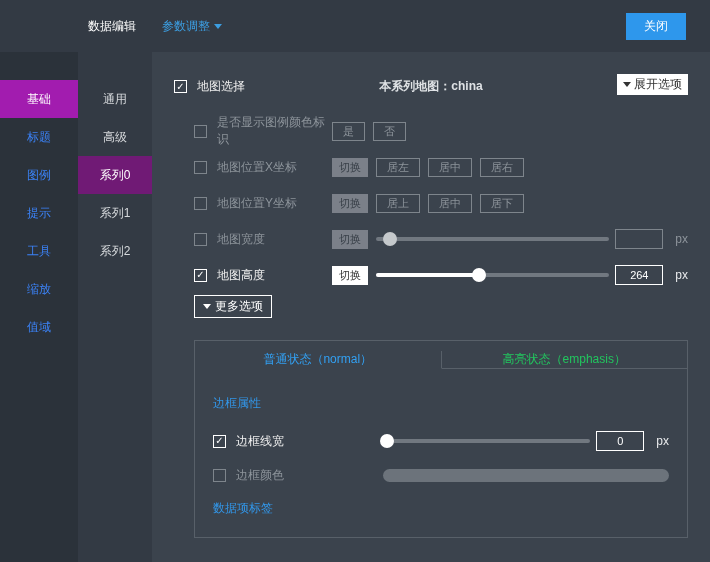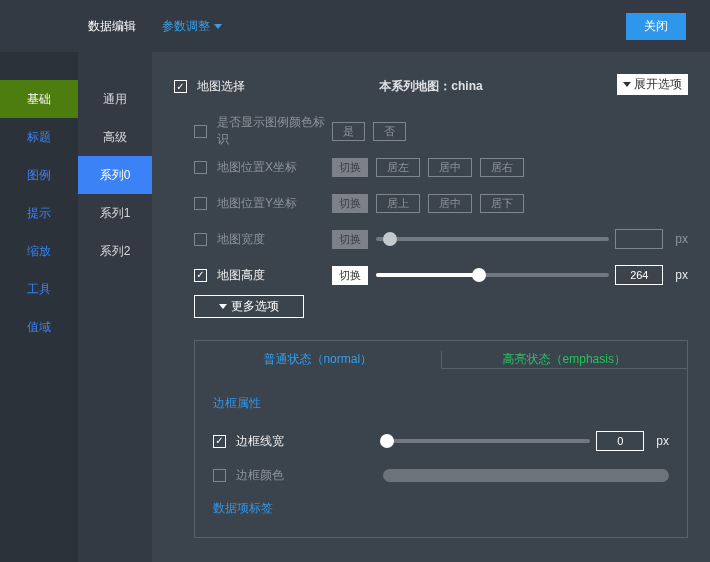--- a/index.html
+++ b/index.html
@@ -10,24 +10,24 @@
   .head-tabs{display:flex;gap:26px;align-items:center;}
   .head-tab{color:#f2f2f2;cursor:pointer;}
   .head-tab.active{color:#fff;}
   .head-tab.param{color:#3c9de0;display:flex;align-items:center;gap:4px;}
   .head-tab.param .tri{width:0;height:0;border-left:4px solid transparent;border-right:4px solid transparent;border-top:5px solid #3c9de0;}
   .close-btn{background:#2e97ec;color:#fff;border:none;padding:5px 18px;cursor:pointer;}
   
   .body{display:flex;height:510px;}
   .sidebar1{width:78px;background:#2b323a;display:flex;flex-direction:column;padding-top:28px;}
   .sidebar1 .item{height:38px;display:flex;align-items:center;justify-content:center;color:#3b82f6;cursor:pointer;}
-  .sidebar1 .item.active{background:#4d7c0f;color:#fff;}
+  .sidebar1 .item.active{background:#a21caf;color:#fff;}
   .sidebar2{width:74px;background:#333a44;display:flex;flex-direction:column;padding-top:28px;}
   .sidebar2 .item{height:38px;display:flex;align-items:center;justify-content:center;color:#d6d9dc;cursor:pointer;}
-  .sidebar2 .item.active{background:#3b82f6;color:#fff;}
+  .sidebar2 .item.active{background:#701a75;color:#fff;}
   
   .main{flex:1;background:#3b434d;padding:22px 22px 0 22px;overflow-y:auto;position:relative;}
   .main::-webkit-scrollbar{width:8px;}
   .main::-webkit-scrollbar-thumb{background:#5a6068;border-radius:4px;}
   .cb{width:13px;height:13px;border:1px solid #fff;display:inline-flex;align-items:center;justify-content:center;margin-right:10px;cursor:pointer;flex-shrink:0;}
   .cb.on::after{content:"✓";color:#fff;font-size:10px;line-height:1;}
   .cb.off{border-color:#7e858c;}
   .lbl{color:#f0f0f0;}
   .lbl.dim{color:#8d949b;}
   .section-head{display:flex;align-items:flex-end;justify-content:space-between;margin-bottom:18px;}
@@ -44,21 +44,21 @@
   .slider-wrap{display:flex;align-items:center;gap:6px;flex:1;}
   .slider{position:relative;flex:1;height:4px;background:#717880;border-radius:2px;}
   .slider .fill{position:absolute;left:0;top:0;height:100%;background:#fff;border-radius:2px;}
   .slider .knob{position:absolute;top:50%;transform:translate(-50%,-50%);width:14px;height:14px;background:#fff;border-radius:50%;cursor:pointer;}
   .slider.dim{background:#717880;}
   .slider.dim .knob{background:#c5c9cc;}
   .numbox{width:48px;height:20px;border:1px solid #fff;background:transparent;color:#fff;text-align:center;font-size:11px;}
   .numbox.dim{border-color:#7e858c;color:#8d949b;}
   .unit{color:#e8eaec;margin-left:6px;}
   .unit.dim{color:#8d949b;}
-  .more-btn{border:1px solid #fff;background:transparent;color:#fff;font-size:11px;padding:2px 24px;cursor:pointer;display:inline-flex;align-items:center;gap:4px;margin-top:2px;}
+  .more-btn{border:1px solid #fff;background:transparent;color:#fff;font-size:11px;padding:2px 8px;cursor:pointer;display:inline-flex;align-items:center;gap:4px;margin-top:2px;}
   .more-btn .tri{width:0;height:0;border-left:4px solid transparent;border-right:4px solid transparent;border-top:5px solid #fff;}
   
   .state-panel{border:1px solid #586069;margin-top:22px;padding:0;}
   .state-tabs{display:flex;height:38px;align-items:center;}
   .state-tab{flex:1;display:flex;align-items:center;justify-content:center;cursor:pointer;color:#22c55e;border-bottom:1px solid #586069;}
   .state-tab.active{color:#32a0f2;border-bottom:1px solid #3b434d;}
   .state-tab:first-child{border-right:1px solid #586069;}
   .state-body{padding:16px 18px 8px 18px;}
   .sub-title{color:#3296e8;margin-bottom:12px;}
   .prop-row{display:flex;align-items:center;min-height:34px;}
@@ -81,22 +81,22 @@
     <button class="close-btn">关闭</button>
   </div>
 
   <div class="body">
 
     <div class="sidebar1">
       <div class="item active">基础</div>
       <div class="item">标题</div>
       <div class="item">图例</div>
       <div class="item">提示</div>
+      <div class="item">工具</div>
       <div class="item">缩放</div>
-      <div class="item">工具</div>
       <div class="item">值域</div>
     </div>
 
     <div class="sidebar2">
       <div class="item">通用</div>
       <div class="item">高级</div>
       <div class="item active">系列0</div>
       <div class="item">系列1</div>
       <div class="item">系列2</div>
     </div>

